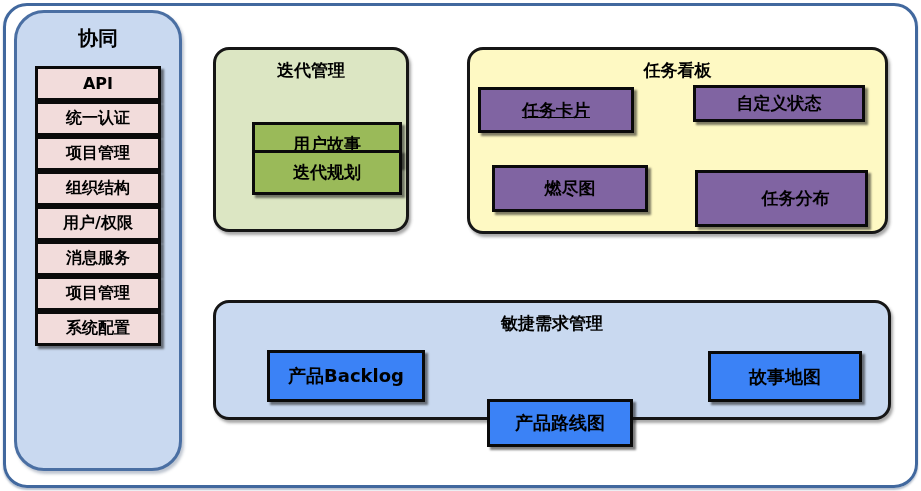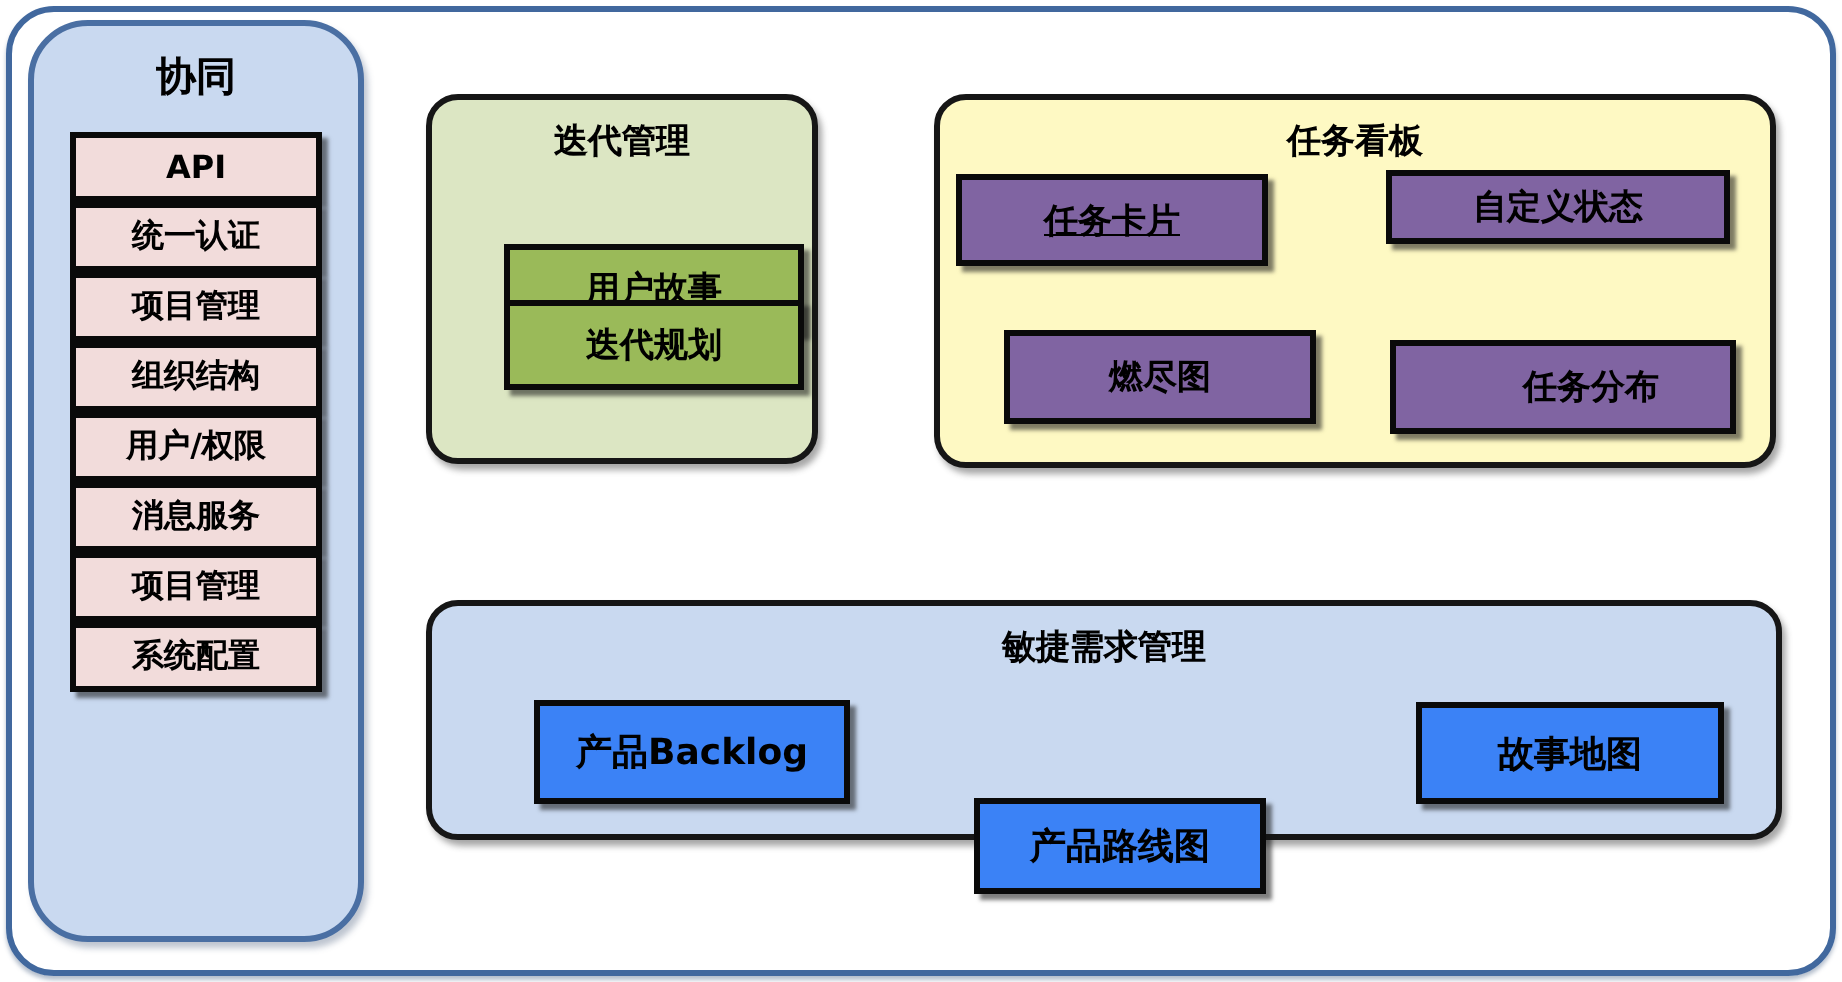--- a/index.html
+++ b/index.html
@@ -108,22 +108,22 @@
   .feature.green  { background: #9aba59; }
   .feature.purple { background: #8064a2; }
   .feature.blue   { background: #3b82f6; font-size: 18px; }
 
   
   #item-user-story        { left: 36px;  top: 40px;  width: 150px; height: 45px; margin-top: 32px; }
   #item-iteration-plan    { left: 36px;  top: 100px; width: 150px; height: 45px; }
   
   #item-task-card         { left: 8px;  top: 37px;  width: 156px; height: 46px; text-decoration: underline; }
   #item-custom-status     { left: 223px; top: 35px;  width: 172px; height: 37px; }
-  #item-burndown          { left: 32px;  top: 115px; width: 156px; height: 47px; }
-  #item-task-distribution { left: 225px; top: 120px; width: 173px; height: 47px; padding-left: 28px; }
+  #item-burndown          { left: 22px;  top: 115px; width: 156px; height: 47px; }
+  #item-task-distribution { left: 225px; top: 120px; width: 173px; height: 57px; padding-left: 28px; }
   
   #item-product-backlog   { left: 51px;  top: 47px;  width: 158px; height: 52px; }
   #item-product-roadmap   { left: 271px; top: 49px;  width: 146px; height: 48px; margin-top: 47px; }
   #item-story-map         { left: 492px; top: 48px;  width: 154px; height: 51px; }
 </style>
 </head>
 <body>
 
 <div id="canvas">
 

